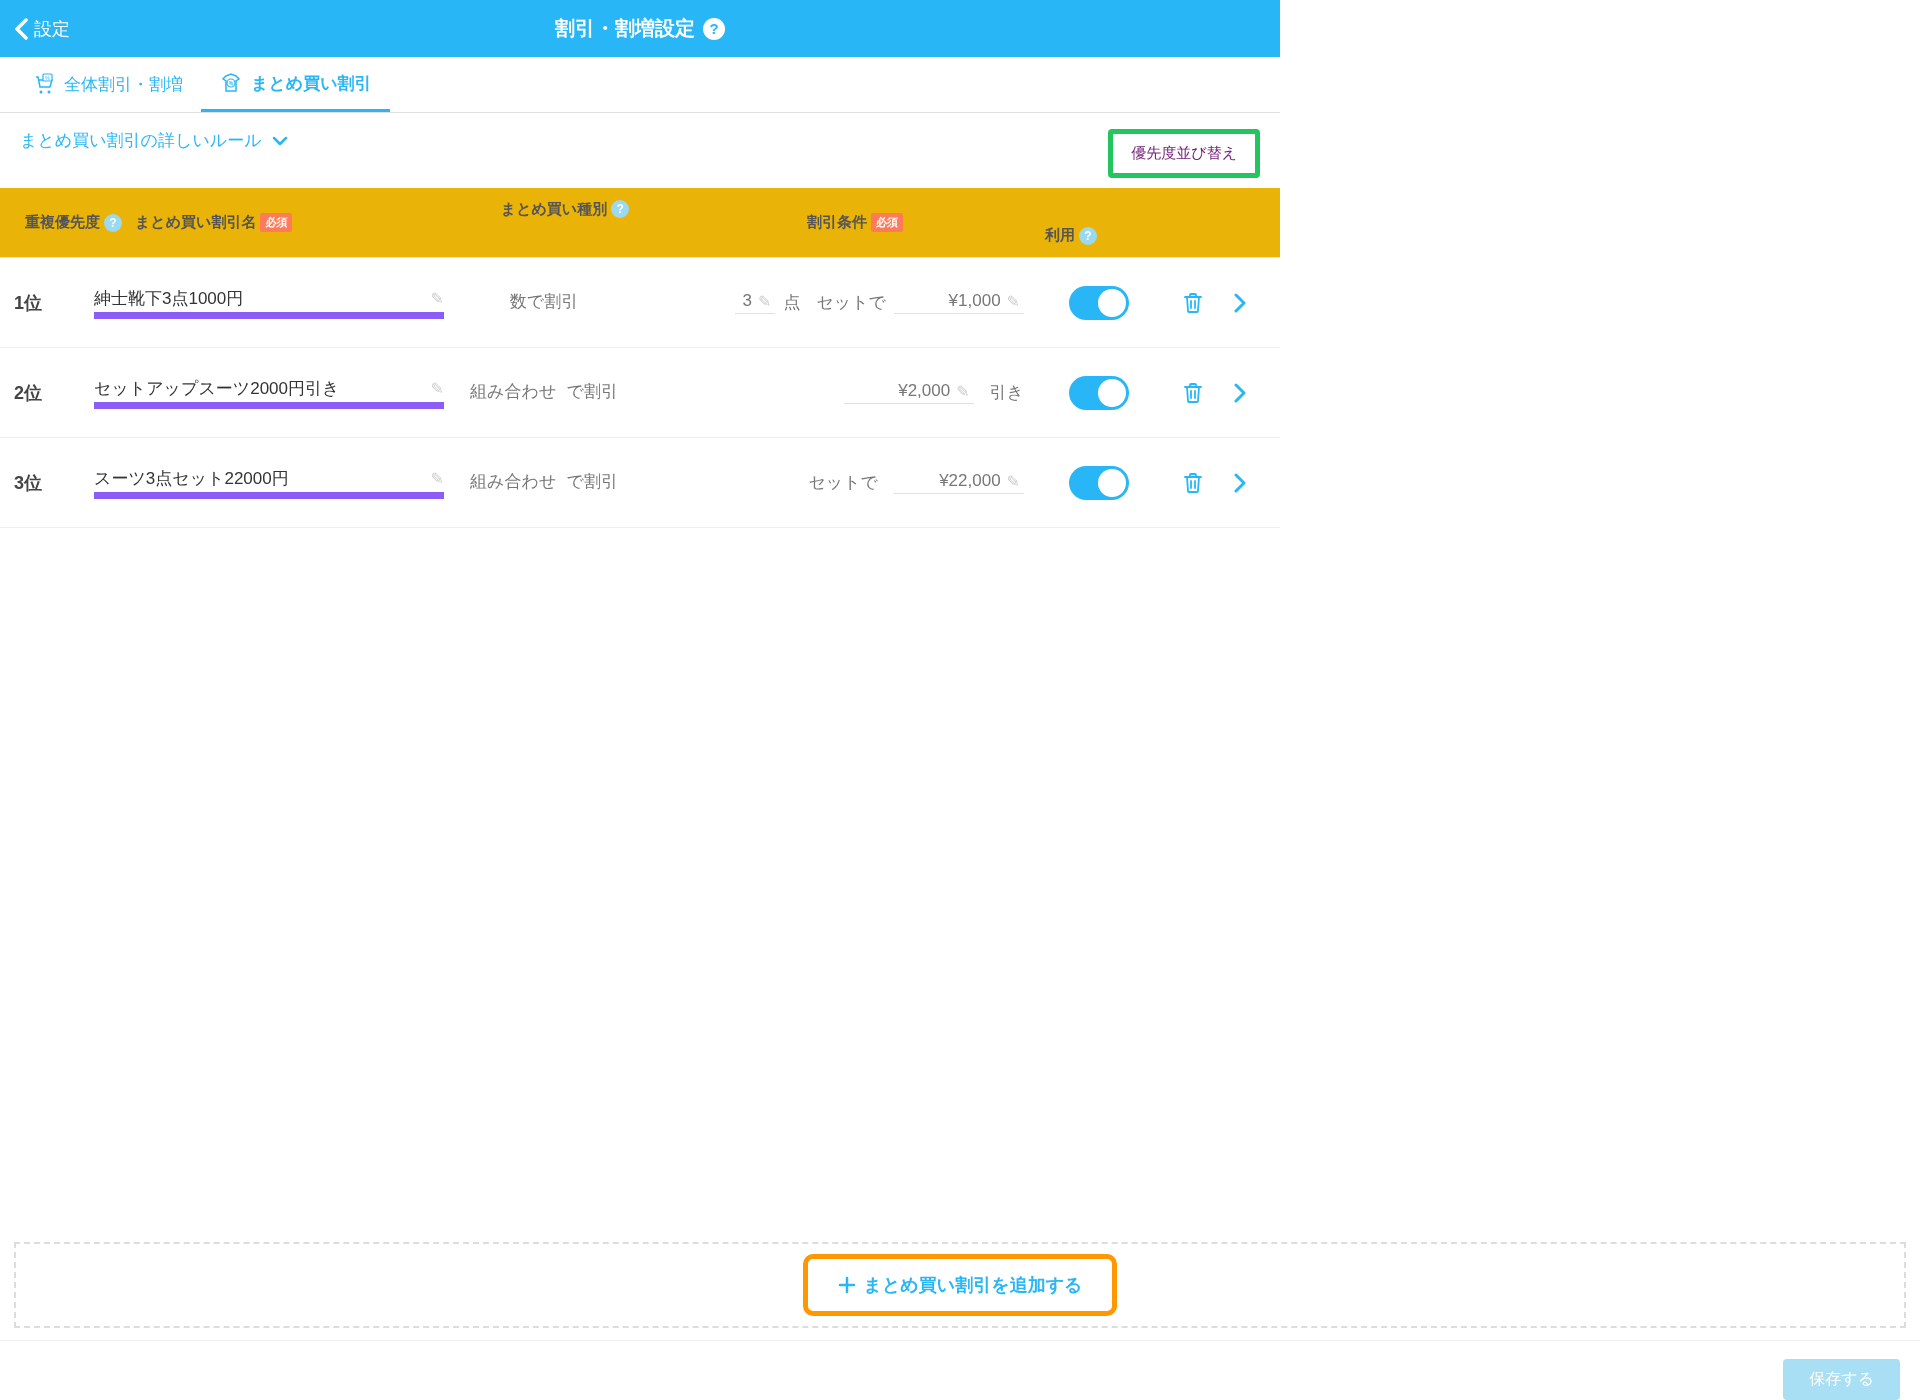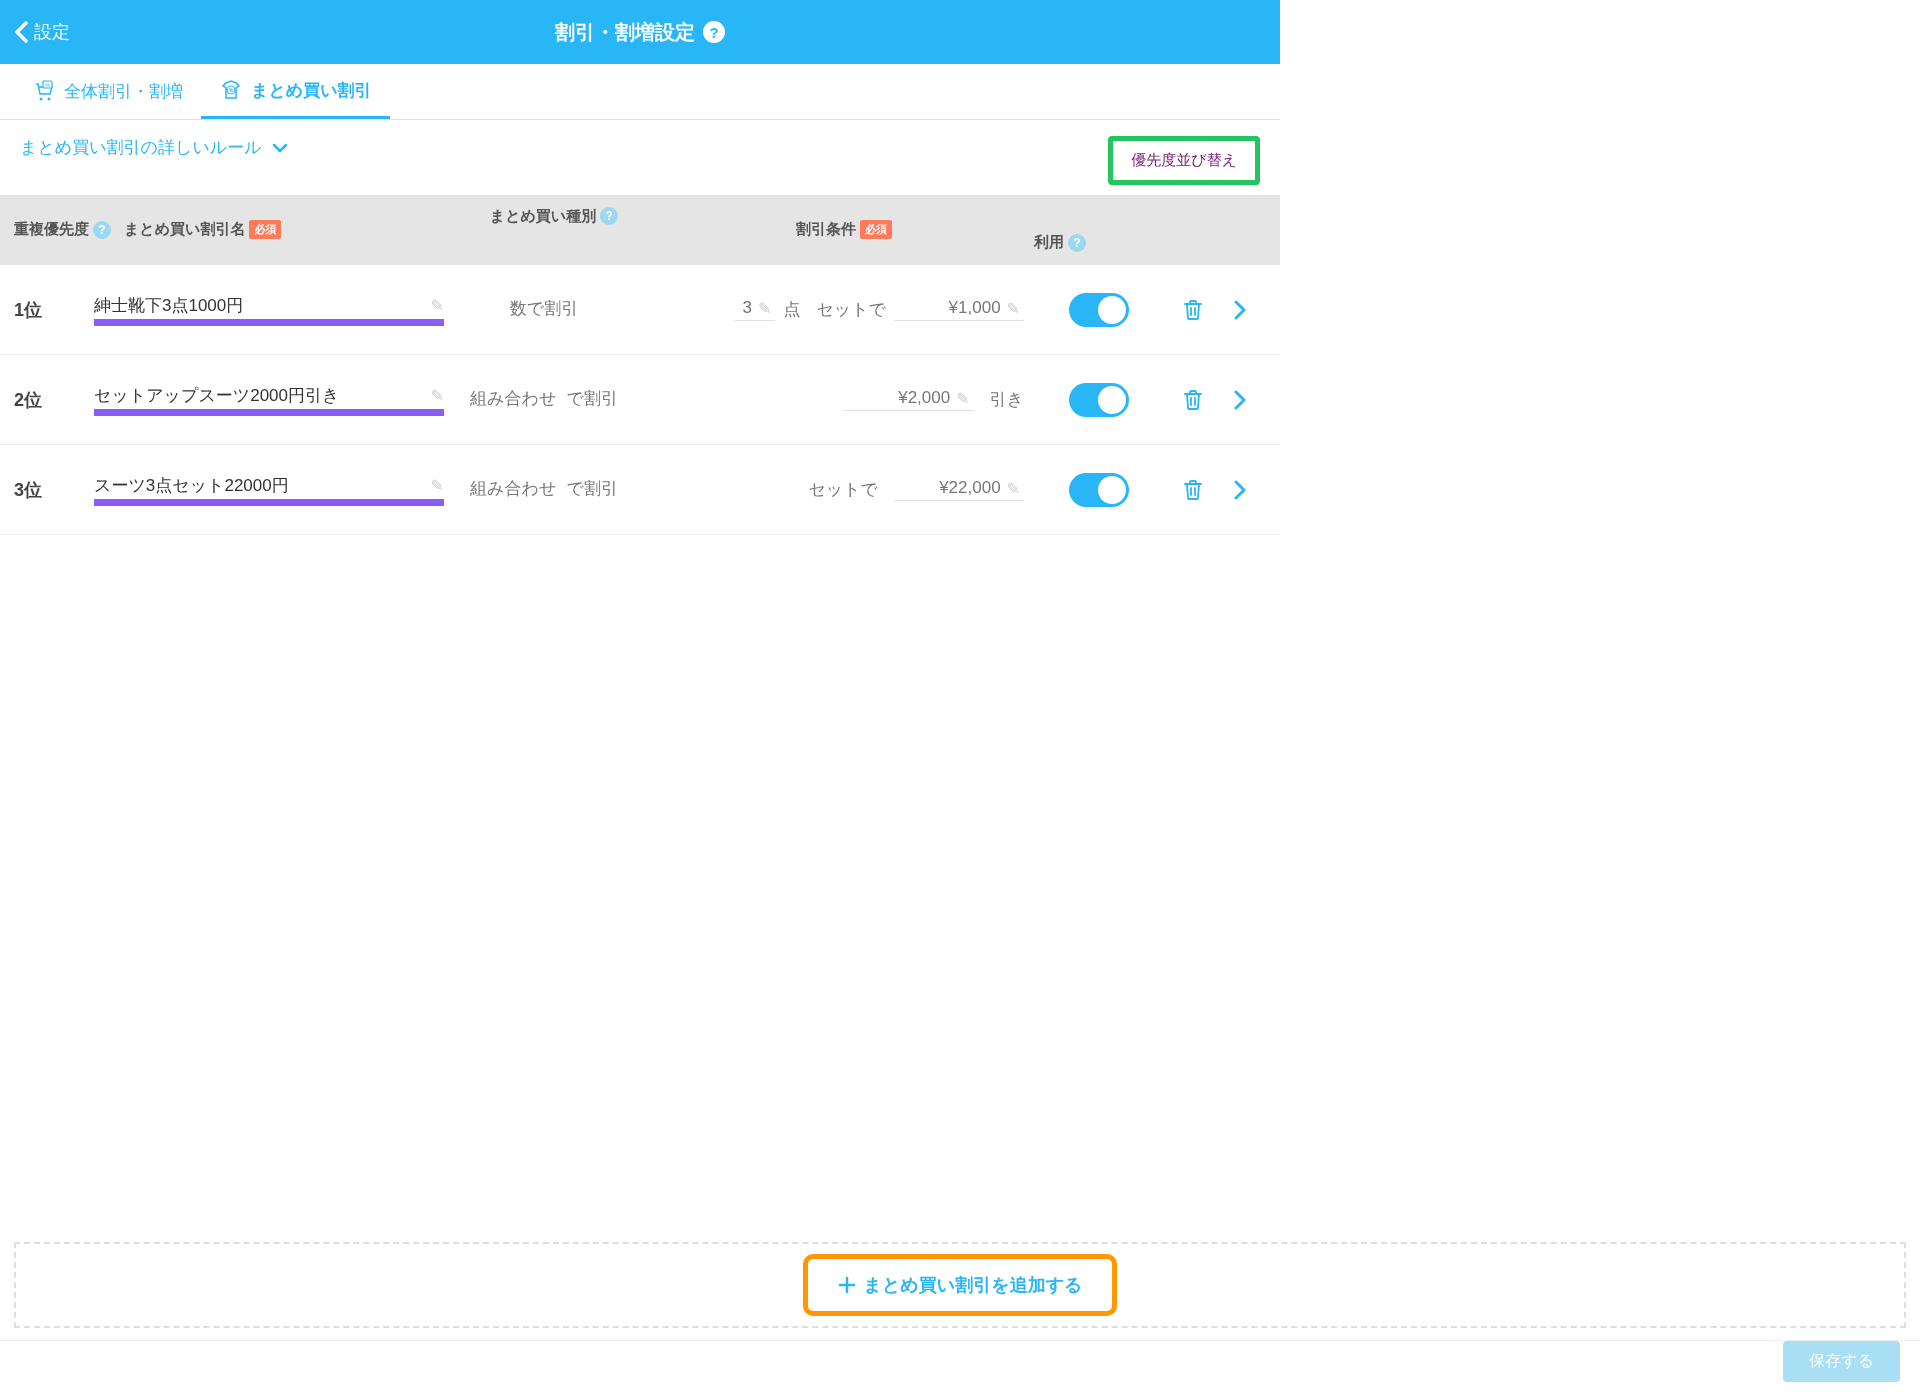--- a/index.html
+++ b/index.html
@@ -1,38 +1,38 @@
 <!DOCTYPE html>
 <html><head>
 <meta charset="utf-8">
 <style>
 * { margin: 0; padding: 0; box-sizing: border-box; font-family: -apple-system, "Hiragino Sans", "Hiragino Kaku Gothic ProN", Meiryo, sans-serif; }
 body { background: #fff; width: 1280px; height: 960px; overflow: hidden; }
 
 
-.header { background: #29b6f6; color: #fff; height: 64px; display: flex; align-items: center; position: relative; }
+.header { background: #29b6f6; color: #fff; height: 57px; display: flex; align-items: center; position: relative; }
 .back-btn { display: flex; align-items: center; gap: 6px; margin-left: 14px; font-size: 18px; cursor: pointer; }
 .back-chevron { font-size: 24px; font-weight: bold; }
 .header-title { position: absolute; left: 50%; transform: translateX(-50%); font-size: 20px; font-weight: 600; display: flex; align-items: center; gap: 8px; }
 .help-circle { display: inline-flex; align-items: center; justify-content: center; width: 22px; height: 22px; border-radius: 50%; background: #fff; color: #29b6f6; font-size: 15px; font-weight: bold; }
 
 
 .tabs { display: flex; border-bottom: 1px solid #e0e0e0; padding: 0 14px; }
 .tab { display: flex; align-items: center; gap: 8px; padding: 14px 18px; color: #29b6f6; font-size: 17px; cursor: pointer; }
 .tab.active { border-bottom: 3px solid #29b6f6; font-weight: 600; }
 
 
 .desc-area { padding: 16px 20px 10px; display: flex; justify-content: space-between; align-items: flex-start; }
 .desc-left { flex: 1; }
 .desc-text { color: #444; font-size: 17px; margin-bottom: 10px; }
 .rules-link { color: #29b6f6; font-size: 17px; display: flex; align-items: center; gap: 10px; cursor: pointer; }
 .reorder-btn { border: 5px solid #22c55e; background: #fff; color: #701a75; padding: 10px 18px; font-size: 15px; border-radius: 4px; cursor: pointer; }
 
 
-.table-header { display: flex; background: #e5e5e5; padding: 12px 14px; font-size: 15px; font-weight: 600; color: #555; border-bottom: 1px solid #e5e5e5; }
+.table-header { display: flex; background: #eab308; padding: 12px 25px; font-size: 15px; font-weight: 600; color: #555; border-bottom: 1px solid #e5e5e5; }
 .th-priority { width: 110px; display: flex; align-items: center; gap: 4px; }
 .th-name { width: 330px; display: flex; align-items: center; gap: 4px; }
 .th-type { width: 200px; display: flex; align-items: flex-start; gap: 4px; justify-content: center; }
 .th-cond { width: 380px; display: flex; align-items: center; gap: 4px; justify-content: center; }
 .th-use { width: 100px; display: flex; align-items: center; gap: 4px; margin-top: 26px; }
 .help-icon-sm { width: 18px; height: 18px; border-radius: 50%; background: #9ad9f0; color: #fff; display: inline-flex; align-items: center; justify-content: center; font-size: 12px; font-weight: bold; }
 .required-badge { background: #ff7a59; color: #fff; font-size: 11px; padding: 2px 5px; border-radius: 2px; font-weight: bold; }
 
 
 .table-row { display: flex; align-items: center; padding: 18px 14px; border-bottom: 1px solid #eee; min-height: 90px; }
@@ -50,21 +50,21 @@
 .pencil-icon { color: #ccc; font-size: 16px; }
 .trash-icon { color: #29b6f6; cursor: pointer; }
 .chevron-right { color: #29b6f6; font-size: 22px; font-weight: bold; cursor: pointer; }
 
 
 .add-area { position: absolute; bottom: 72px; left: 14px; right: 14px; border: 2px dashed #ddd; padding: 10px; text-align: center; }
 .add-highlight { display: inline-block; border: 5px solid #ff9800; border-radius: 10px; padding: 14px 30px; }
 .add-btn { color: #29b6f6; font-size: 18px; font-weight: 600; display: flex; align-items: center; gap: 8px; cursor: pointer; }
 
 
-.footer { position: absolute; bottom: 0; left: 0; right: 0; height: 60px; border-top: 1px solid #eee; display: flex; align-items: flex-start; justify-content: flex-end; padding: 0 20px; background: #fff; }
+.footer { position: absolute; bottom: 0; left: 0; right: 0; height: 60px; border-top: 1px solid #eee; display: flex; align-items: flex-end; justify-content: flex-end; padding: 0 20px; background: #fff; }
 .save-btn { background: #a8dff5; color: #fff; border: none; padding: 10px 26px; font-size: 16px; border-radius: 4px; cursor: pointer; }
 
 svg { display: block; }
 </style>
 </head>
 <body>
 
 <div class="header">
   <div class="back-btn">
     <span class="back-chevron">

